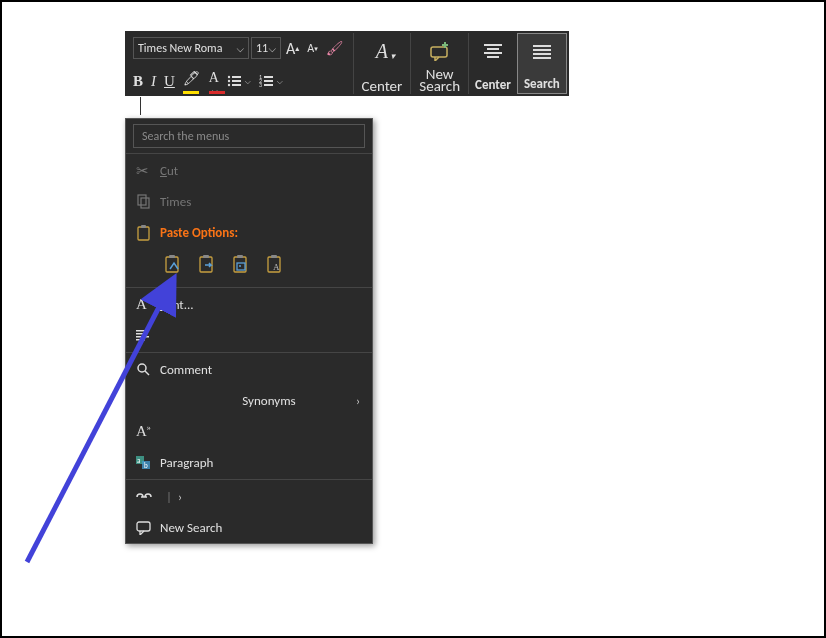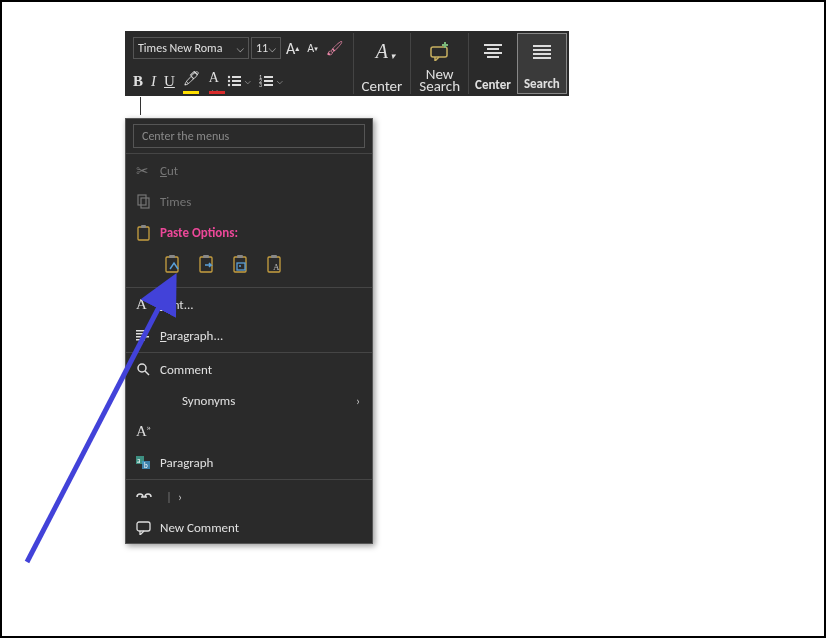--- a/index.html
+++ b/index.html
@@ -229,36 +229,37 @@
     }
     .menu-item .mi-label .ul {
       text-decoration: underline;
     }
     .menu-item .mi-arrow {
       color: #ccc;
       font-size: 12px;
     }
     .menu-item.bold .mi-label {
       font-weight: 600;
-      color: #ec4899;
+      color: #f97316;
     }
     .paste-options {
       display: flex;
       gap: 10px;
       padding: 6px 12px 10px 36px;
     }
     .paste-opt {
       width: 24px;
       height: 22px;
       display: flex;
       align-items: center;
       justify-content: center;
     }
     .menu-item.submenu {
       padding-left: 56px;
+      text-align: center;
     }
     
     .arrow-overlay {
       position: absolute;
       top: 0;
       left: 0;
       pointer-events: none;
     }
   </style>
 </head>
@@ -356,21 +357,21 @@
       </div>
       <div class="label-bottom">Search</div>
     </div>
   </div>
 </div>
 
 <div class="cursor"></div>
 
 <div class="context-menu">
   <div class="search-box">
-    <span>Center the menus</span>
+    <span>Search the menus</span>
   </div>
   <div class="menu-sep"></div>
 
   <div class="menu-item disabled">
     <span class="mi-icon">✂</span>
     <span class="mi-label"><span class="ul">C</span>u<span title="Cut">t</span></span>
   </div>
   <div class="menu-item disabled">
     <span class="mi-icon">
       <svg width="15" height="15" viewBox="0 0 15 15">
@@ -428,21 +429,20 @@
   </div>
   <div class="menu-item">
     <span class="mi-icon">
       <svg width="15" height="13" viewBox="0 0 15 13">
           <rect x="0" y="1" width="13" height="1.5" fill="#ddd"></rect>
           <rect x="0" y="4" width="9" height="1.5" fill="#ddd"></rect>
           <rect x="0" y="7" width="13" height="1.5" fill="#ddd"></rect>
           <rect x="0" y="10" width="9" height="1.5" fill="#ddd"></rect>
         </svg>
     </span>
-    <span class="mi-label"><span class="ul">P</span>aragraph...</span>
   </div>
   <div class="menu-sep"></div>
 
   <div class="menu-item">
     <span class="mi-icon">
       <svg width="15" height="15" viewBox="0 0 15 15">
           <circle cx="6" cy="6" r="4" fill="none" stroke="#ddd" stroke-width="1.5"></circle>
           <line x1="9" y1="9" x2="13" y2="13" stroke="#ddd" stroke-width="1.5"></line>
         </svg>
     </span>
@@ -479,21 +479,21 @@
     <span style="color:#777;margin:0 6px;">|</span>
     <span class="mi-arrow">›</span>
   </div>
   <div class="menu-item">
     <span class="mi-icon">
       <svg width="16" height="14" viewBox="0 0 16 14">
           <rect x="1" y="1" width="13" height="9" rx="2" fill="none" stroke="#ddd" stroke-width="1.3"></rect>
           <path d="M4 10 L4 14 L8 10" fill="none" stroke="#ddd" stroke-width="1.3"></path>
         </svg>
     </span>
-    <span class="mi-label">New Comment</span>
+    <span class="mi-label">New Search</span>
   </div>
 </div>
 
 <svg class="arrow-overlay" width="826" height="638">
   <defs>
     <marker id="ah" markerWidth="8" markerHeight="8" refX="6" refY="4" orient="auto">
       <path d="M0,0 L8,4 L0,8 Z" fill="#4242d9"></path>
     </marker>
   </defs>
   <line x1="25" y1="560" x2="170" y2="280" stroke="#4242d9" stroke-width="5" marker-end="url(#ah)"></line>

